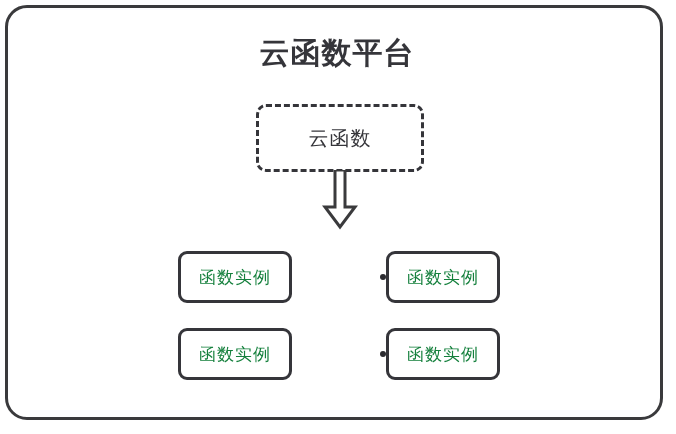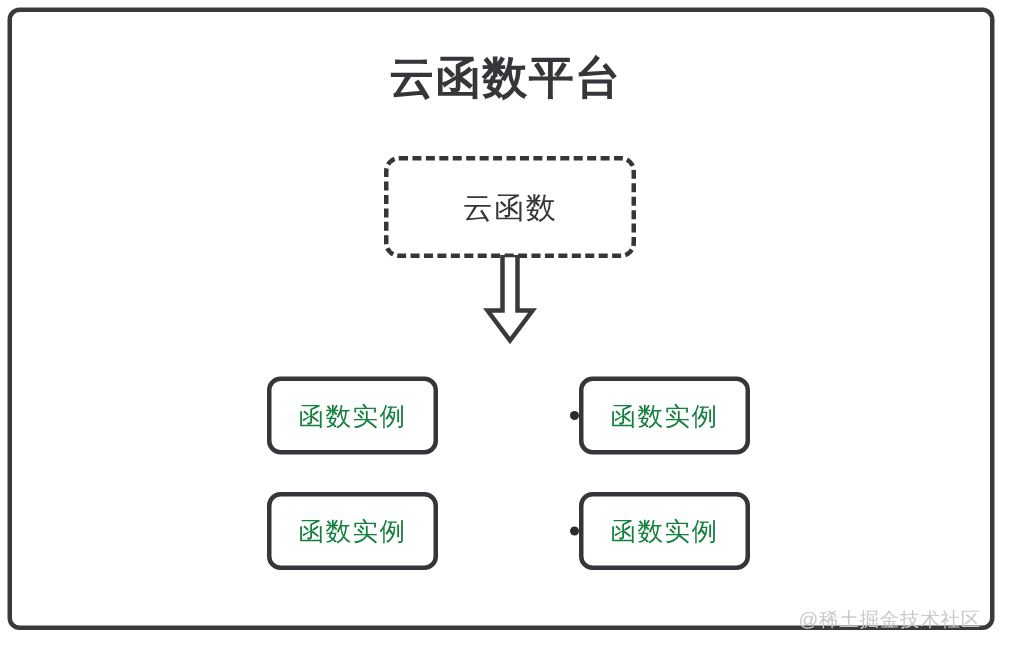--- a/index.html
+++ b/index.html
@@ -19,21 +19,21 @@
   }
   
   #platform-box {
     position: absolute;
     left: 5px;
     top: 5px;
     width: 658px;
     height: 415px;
     box-sizing: border-box;
     border: 3px solid #3a3a3c;
-    border-radius: 8px;
+    border-radius: 22px;
     background: #ffffff;
   }
   
   #platform-title {
     position: absolute;
     left: 0;
     top: 25px;
     width: 658px;
     text-align: center;
     font-size: 30px;
@@ -170,15 +170,14 @@
     <div class="ellipsis-dots">
       <span class="dot"></span>
       <span class="dot"></span>
       <span class="dot"></span>
     </div>
     <div class="instance-box right">
       <span class="box-label">函数实例</span>
     </div>
   </div>
 
-  <div id="watermark">@稀土掘金技术社区</div>
 
 </div>
 
 </body></html>

